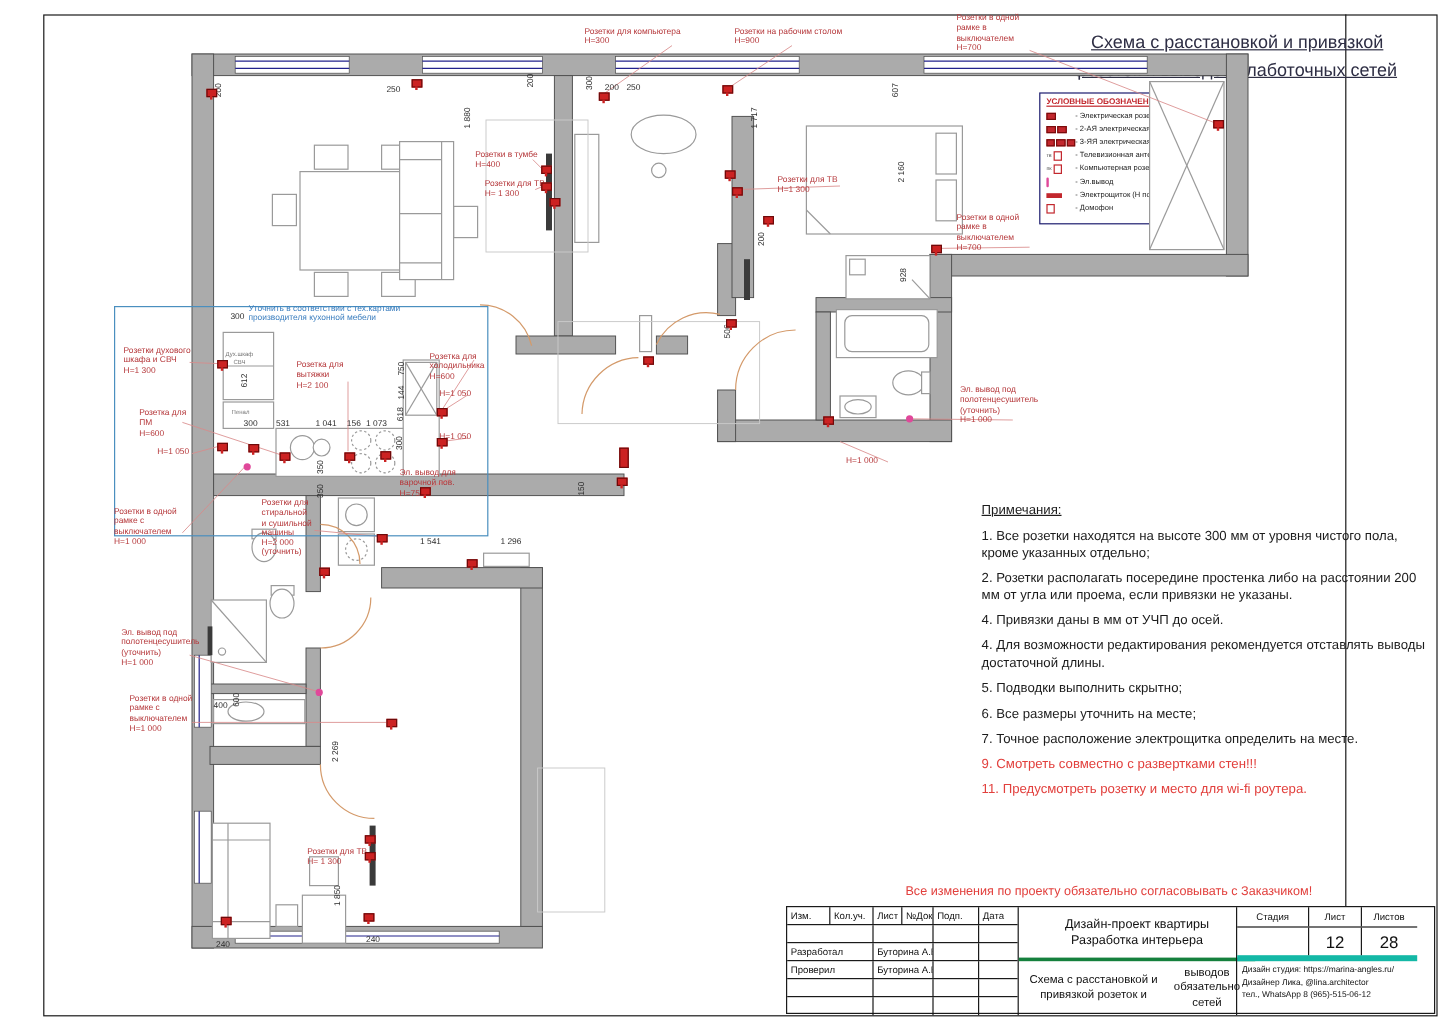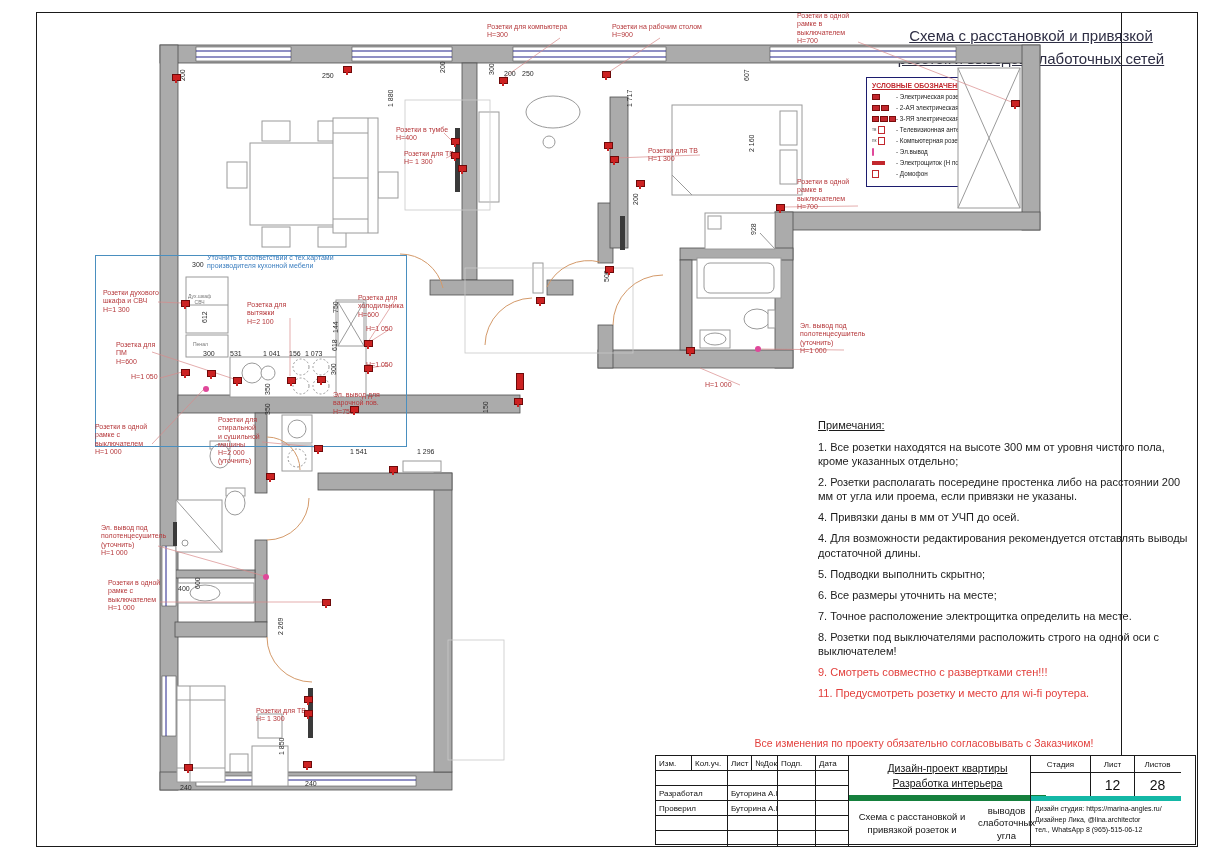--- a/index.html
+++ b/index.html
@@ -27,21 +27,21 @@
   .note-line.red{color:#e2403d;}
   .warning{position:absolute;left:660px;top:722px;width:528px;text-align:center;font-size:10.5px;color:#e2403d;line-height:1.35;}
   
   .tb{position:absolute;left:655px;top:755px;width:541px;height:90px;border:1.2px solid #1a1a1a;box-sizing:border-box;font-size:8px;color:#111;}
   .tb *{box-sizing:border-box;}
   .tb-left{position:absolute;left:0;top:0;width:192px;height:90px;}
   .tb-row{display:flex;height:15px;border-bottom:1px solid #1a1a1a;}
   .tb-row:last-child{border-bottom:none;}
   .tb-c{border-right:1px solid #1a1a1a;height:100%;display:flex;align-items:center;padding-left:3px;overflow:hidden;white-space:nowrap;}
   .tb-center{position:absolute;left:192px;top:0;width:198px;height:90px;border-left:1px solid #1a1a1a;}
-  .tb-proj{height:45px;border-bottom:6px solid #15803d;display:flex;flex-direction:column;align-items:center;justify-content:center;font-size:10.5px;line-height:1.35;text-decoration:underline;}
+  .tb-proj{height:45px;border-bottom:3px solid #15803d;display:flex;flex-direction:column;align-items:center;justify-content:center;font-size:10.5px;line-height:1.35;}
   .tb-doc{height:45px;display:flex;align-items:center;justify-content:center;font-size:9.5px;text-align:center;line-height:1.3;padding:0 4px;}
   .tb-right{position:absolute;left:374px;top:0;width:151px;height:90px;border-left:1px solid #1a1a1a;}
   .tb-rh{display:flex;height:17px;border-bottom:1px solid #1a1a1a;}
   .tb-rh div,.tb-rv div{display:flex;align-items:center;justify-content:center;height:100%;border-right:1px solid #1a1a1a;}
   .tb-rh div:last-child,.tb-rv div:last-child{border-right:none;}
   .tb-rv{display:flex;height:28px;border-bottom:5px solid #14b8a6;font-size:14px;}
   .tb-studio{height:44px;font-size:7px;line-height:1.5;padding:3px 4px;}
   
   .ann{position:absolute;font-size:7px;line-height:1.18;color:#b5373a;white-space:nowrap;z-index:5;}
   .ann.blue{color:#3b7ebf;}
@@ -399,21 +399,20 @@
 <div class="notes">
   <div class="notes-title">Примечания:</div>
   <div id="notes-list">
       <div class="note-line">1. Все розетки находятся на высоте 300 мм от уровня чистого пола, кроме указанных отдельно;</div>
       <div class="note-line">2. Розетки располагать посередине простенка либо на расстоянии 200 мм от угла или проема, если привязки не указаны.</div>
       <div class="note-line">4. Привязки даны в мм от УЧП до осей.</div>
       <div class="note-line">4. Для возможности редактирования рекомендуется отставлять выводы достаточной длины.</div>
       <div class="note-line">5. Подводки выполнить скрытно;</div>
       <div class="note-line">6. Все размеры уточнить на месте;</div>
       <div class="note-line">7. Точное расположение электрощитка определить на месте.</div>
-      <div class="note-line">8. Розетки под выключателями расположить строго на одной оси с выключателем!</div>
       <div class="note-line red">9. Смотреть совместно с развертками стен!!!</div>
       <div class="note-line red">11. Предусмотреть розетку и место для wi-fi роутера.</div>
     </div>
 </div>
 
 <div class="warning">
   <br>
   <span>Все изменения по проекту обязательно согласовывать с Заказчиком!</span>
 </div>
 
@@ -460,21 +459,21 @@
         </div>
       </div>
   </div>
   <div class="tb-center">
     <div class="tb-proj">
       <span>Дизайн-проект квартиры</span>
       <span>Разработка интерьера</span>
     </div>
     <div class="tb-doc">
       <span>Схема с расстановкой и привязкой розеток и</span>
-      <span>выводов слаботочных угла</span>
+      <span>выводов обязательно сетей</span>
     </div>
   </div>
   <div class="tb-right">
     <div class="tb-rh">
       <div style="width:60px">Стадия</div>
       <div style="width:44px">Лист</div>
       <div style="width:45px">Листов</div>
     </div>
     <div class="tb-rv">
       <div style="width:60px"></div>

